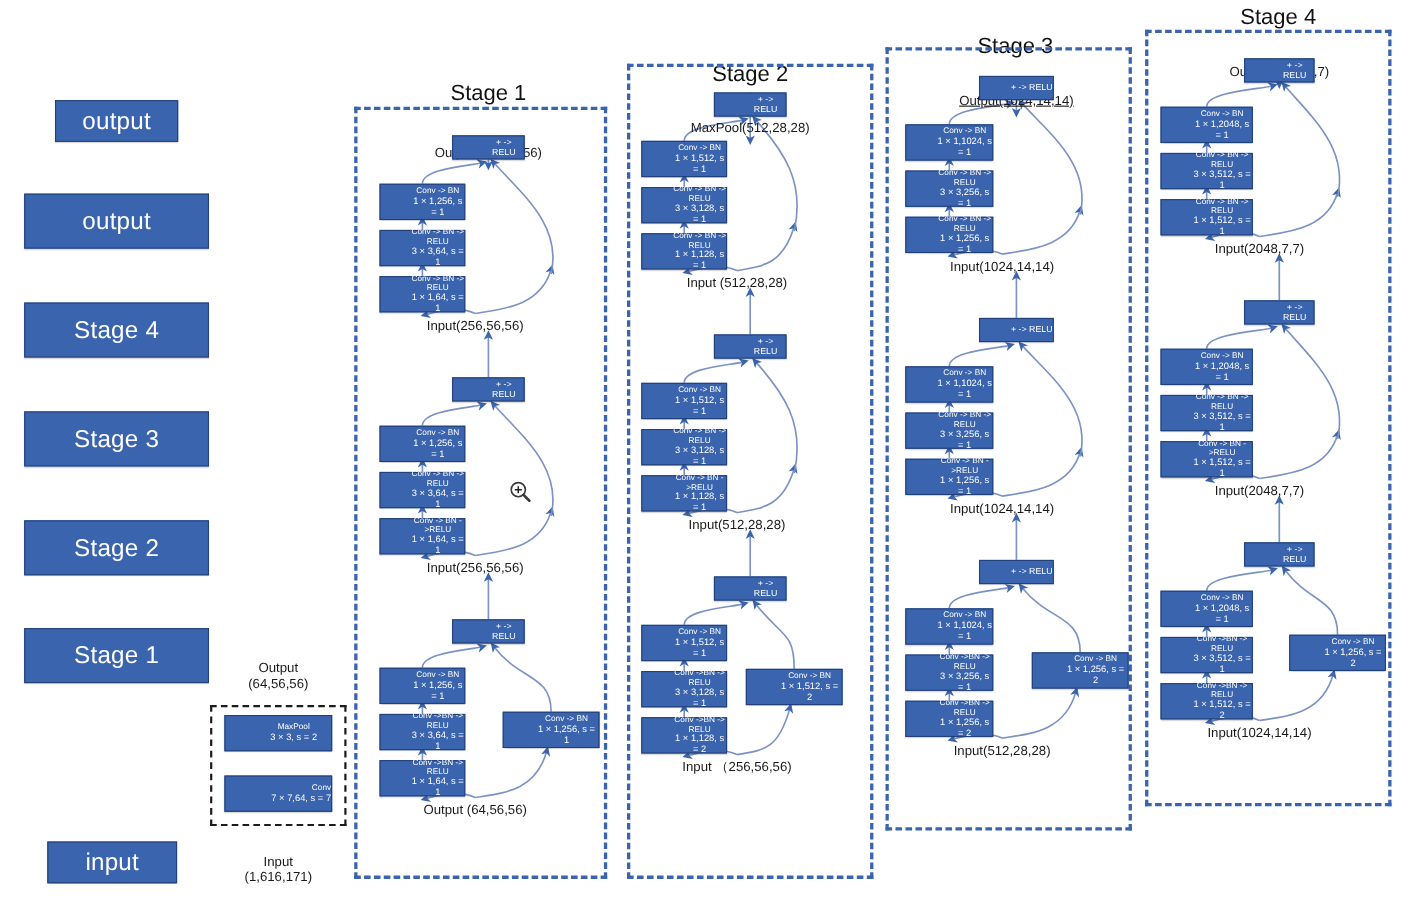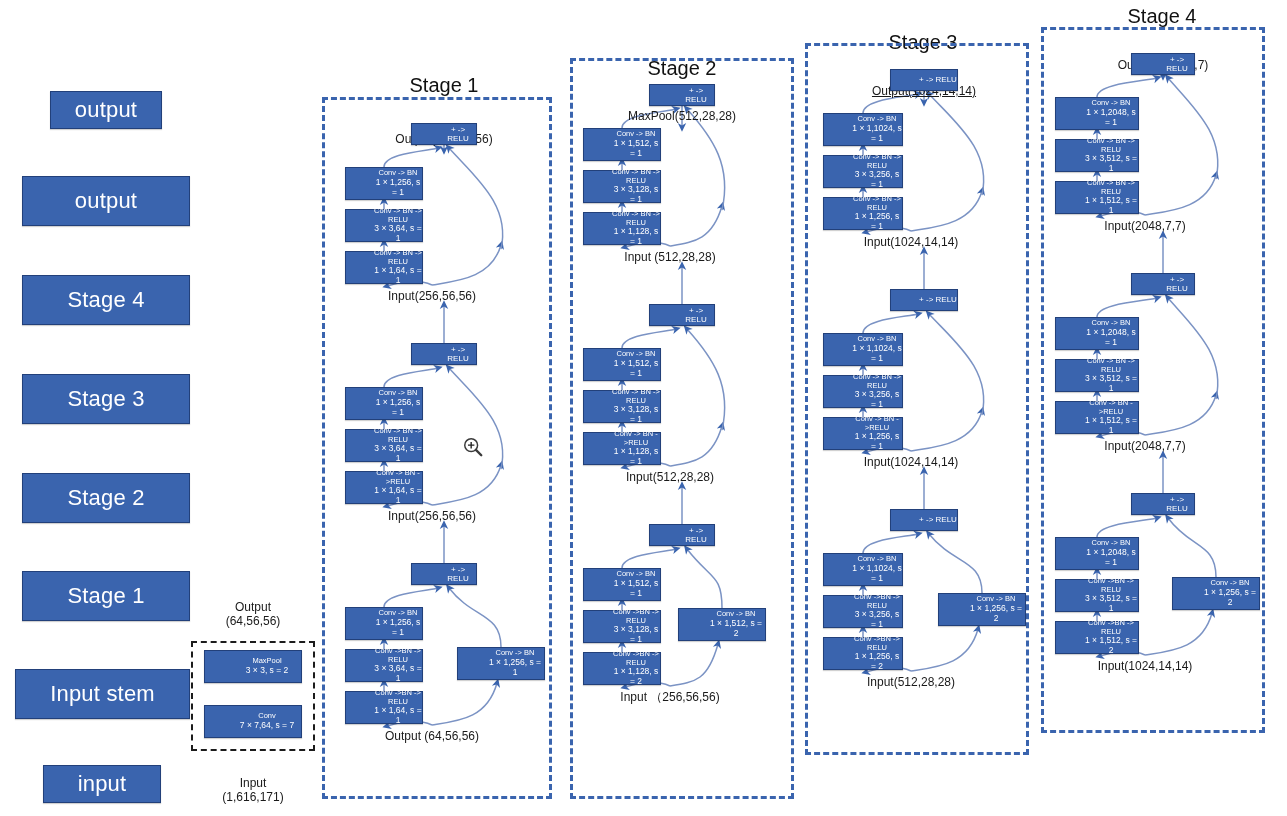--- a/index.html
+++ b/index.html
@@ -181,37 +181,34 @@
   </div>
   <div class="bx big" style="left:22px;top:374px;width:168px;height:50px;">
     <span class="l1">Stage 3</span>
   </div>
   <div class="bx big" style="left:22px;top:473px;width:168px;height:50px;">
     <span class="l1">Stage 2</span>
   </div>
   <div class="bx big" style="left:22px;top:571px;width:168px;height:50px;">
     <span class="l1">Stage 1</span>
   </div>
-  <div class="bx big" style="left:15px;top:669px;width:175px;height:50px;">
-    <span class="l1">Input stem</span>
-  </div>
   <div class="bx big" style="left:43px;top:765px;width:118px;height:38px;">
     <span class="l1">input</span>
   </div>
 
   <div class="lbl c" style="left:253px;top:600px;">
     <span>Output</span><br>
     <span>(64,56,56)</span>
   </div>
   <div class="dash black" style="left:191px;top:641px;width:124px;height:110px;"></div>
   <div class="bx small" style="left:204px;top:650px;width:98px;height:33px;">
     <span class="l1">MaxPool</span>
     <span class="l2">3 × 3, s = 2</span>
   </div>
-  <div class="bx small" style="left:204px;top:705px;width:98px;height:33px;">
+  <div class="bx small" style="left:204px;top:705px;width:98px;height:33px;align-items:flex-end;">
     <span class="l1">Conv</span>
     <span class="l2">7 × 7,64, s = 7</span>
   </div>
   <div class="lbl c" style="left:253px;top:776px;">
     <span>Input</span><br>
     <span>(1,616,171)</span>
   </div>
 
   <div id="stages-host">
       <div class="lbl stage c" style="left:444px;top:73px;">Stage 1</div>

